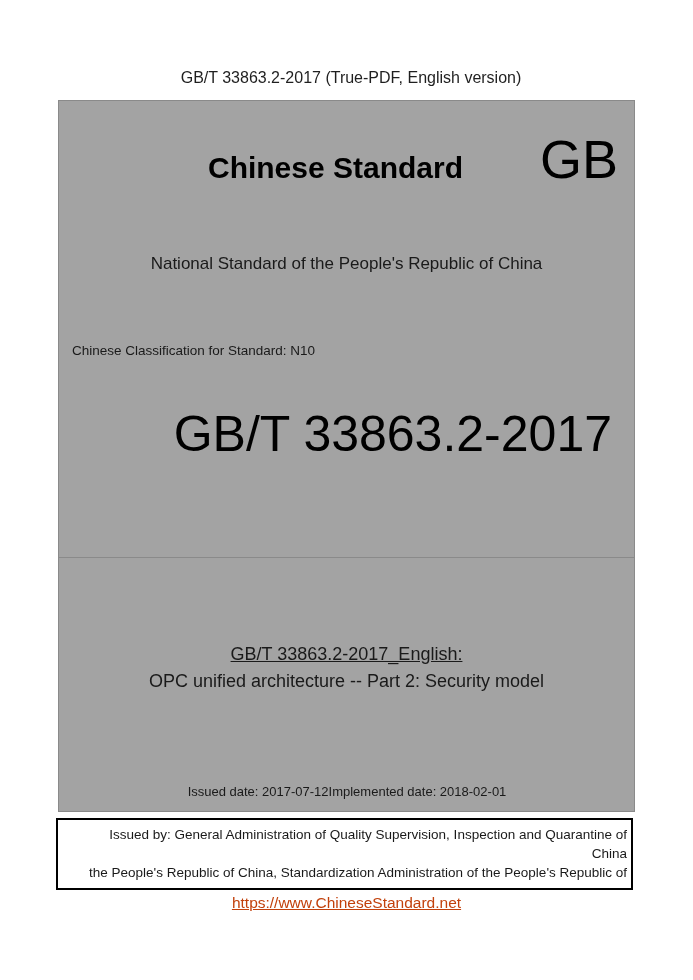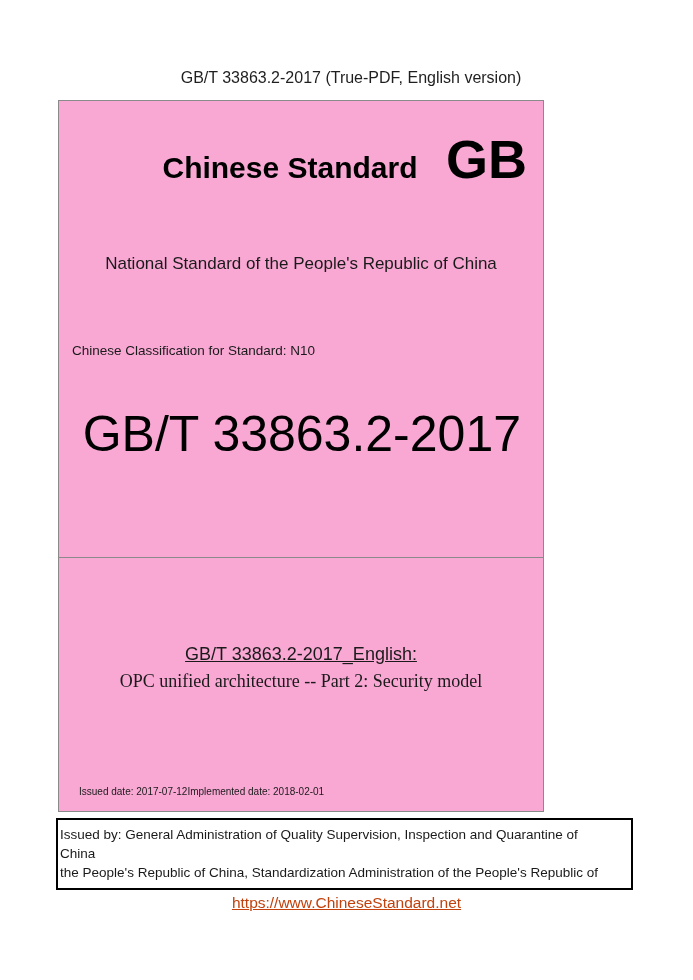--- a/index.html
+++ b/index.html
@@ -25,24 +25,24 @@
     line-height: 20px;
     color: #1f1f1f;
     padding-left: 9px;
   }
 
   
   .main-box {
     position: absolute;
     left: 58px;
     top: 100px;
-    width: 486px;
+    width: 577px;
     height: 712px;
     border: 1px solid #8a8a8a;
-    background: #f9a8d4;
+    background: #a3a3a3;
   }
   .section-top {
     position: absolute;
     top: 0; left: 0; right: 0;
     height: 457px;
     border-bottom: 1px solid #8a8a8a;
   }
   .brand-title {
     position: absolute;
     top: 50px;
@@ -52,21 +52,21 @@
     font-size: 30px;
     font-weight: bold;
     color: #000000;
     line-height: 34px;
   }
   .gb-mark {
     position: absolute;
     top: 31px;
     right: 16px;
     font-size: 54px;
-    font-weight: bold;
+    font-weight: normal;
     line-height: 1.0;
     color: #000000;
   }
   .national-title {
     position: absolute;
     top: 152px;
     left: 0; right: 0;
     text-align: center;
     font-size: 17px;
     line-height: 21px;
@@ -110,45 +110,44 @@
     line-height: 23px;
     text-decoration: underline;
   }
   .eng-line2 {
     position: absolute;
     top: 111px;
     left: 0; right: 0;
     text-align: center;
     font-size: 18px;
     line-height: 23px;
-    font-family: Liberation Serif, serif;
   }
   .dates-row {
     position: absolute;
     left: 20px;
     right: 19px;
     bottom: 11px;
     display: flex;
-    justify-content: flex-start;
-    font-size: 10px;
+    justify-content: center;
+    font-size: 13px;
     line-height: 17px;
   }
 
   
   .issued-box {
     position: absolute;
     left: 56px;
     top: 818px;
     width: 577px;
     border: 2px solid #000000;
     background: #ffffff;
-    text-align: left;
+    text-align: right;
     font-size: 13.5px;
     line-height: 19px;
-    padding: 5px 14px 6px 2px;
+    padding: 5px 4px 6px 2px;
   }
 
   
   .footer {
     position: absolute;
     top: 893px;
     left: 0;
     width: 100%;
     text-align: center;
     font-size: 15.5px;

